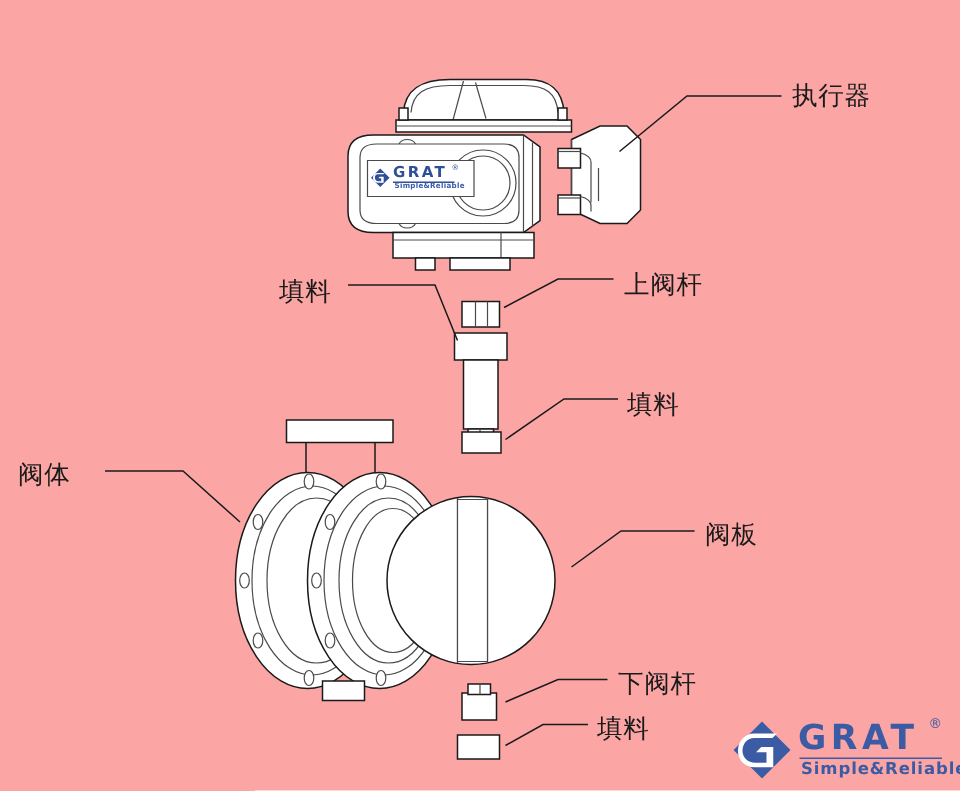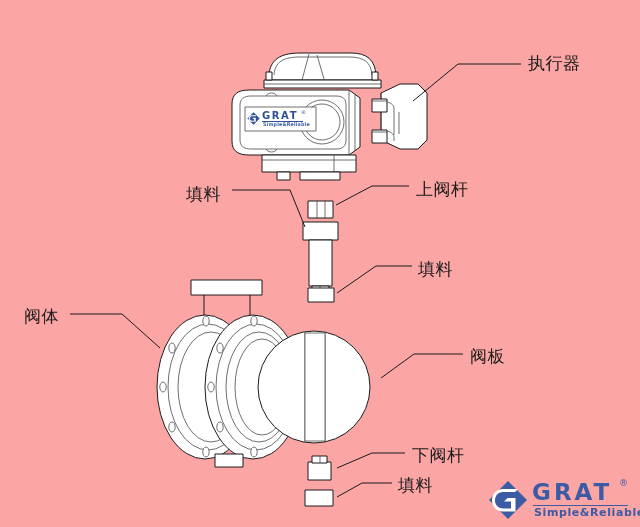--- a/index.html
+++ b/index.html
@@ -281,21 +281,21 @@
       <path class="lead" d="M405,453 L372,453 L337,468"></path>
 
       <path class="lead" d="M392,483 L362,483 L337,497"></path>
     </g>
   </svg>
 
   <div class="label" style="left:528px; top:52px;">执行器</div>
   <div class="label" style="left:186px; top:183px;">填料</div>
   <div class="label" style="left:416px; top:178px;">上阀杆</div>
   <div class="label" style="left:418px; top:258px;">填料</div>
-  <div class="label" style="left:24px;  top:305px;">阀体</div>
+  <div class="label" style="left:12px;  top:305px;">阀体</div>
   <div class="label" style="left:470px; top:345px;">阀板</div>
   <div class="label" style="left:412px; top:444px;">下阀杆</div>
   <div class="label" style="left:398px; top:474px;">填料</div>
 
   <div id="plate-logo">
     <svg class="plate-mark" width="13" height="13" viewBox="0 0 40 40">
       <path d="M20 1 L39 20 L20 39 L1 20 Z" fill="#2f4f96"></path>
       <path d="M26 13 L15 13 C11 13 9 16 9 20 C9 24 12 27 16 27 L22 27 L22 21 L16 21 L19 18 L27 18 L27 30 L15 30 C9 30 5 26 5 20 C5 14 9 10 15 10 L29 10 Z" fill="#ffffff"></path>
     </svg>
     <div class="plate-word">GRAT</div>

